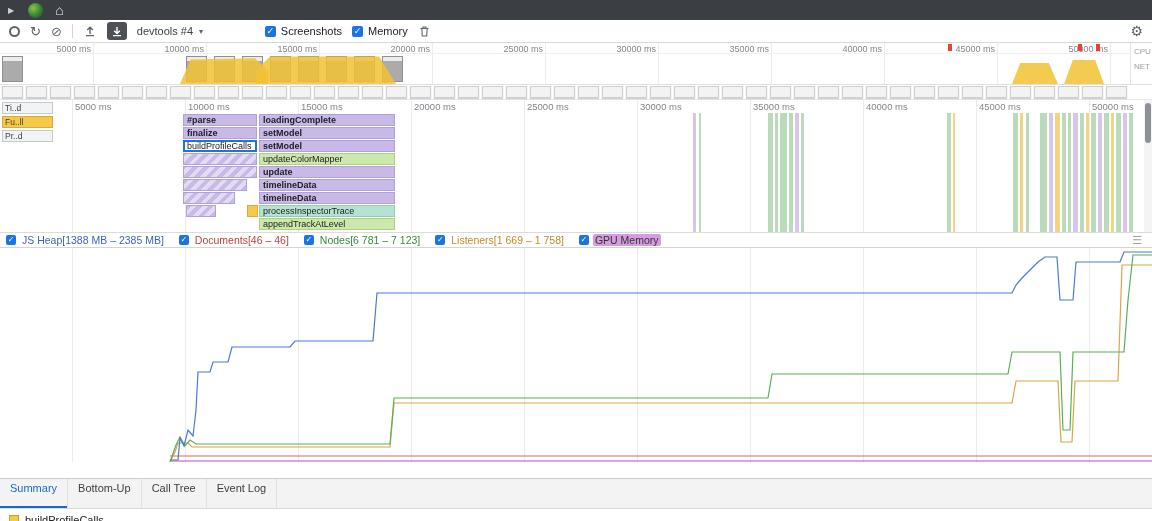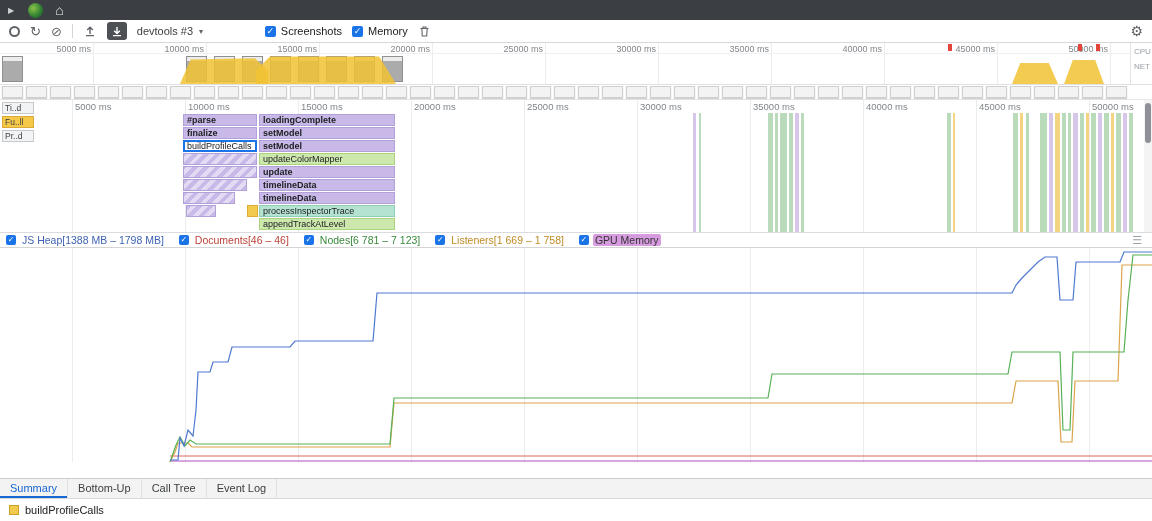--- a/index.html
+++ b/index.html
@@ -34,21 +34,21 @@
   .ov-hump{position:absolute;top:0;bottom:0;background:#f1c232;opacity:.85;}
   .ov-side{position:absolute;right:0;top:0;bottom:0;width:22px;border-left:1px solid #e4e4e4;font-size:8px;color:#9aa0a6;z-index:2;background:#fff;}
   .ov-side div{padding:4px 2px 2px 3px;}
 
   .filmstrip{height:15px;display:flex;gap:3px;padding:1px 0 0 2px;border-bottom:1px solid #e8e8e8;background:#fff;}
   .film-box{width:21px;height:12px;background:#f3f3f3;border:1px solid #cfcfcf;box-shadow:0 1px 1px rgba(0,0,0,.18);flex:none;}
 
   .flame{height:133px;position:relative;border-bottom:1px solid #dadce0;overflow:hidden;background:#fff;}
   .gridline{position:absolute;top:0;bottom:0;width:1px;background:#ececec;}
   .fl-tick-label{position:absolute;top:1px;font-size:9.5px;color:#80868b;z-index:3;}
-  .track-chip{position:absolute;left:2px;width:32px;height:12px;font-size:8.5px;line-height:10px;color:#3c4043;background:#f1f3f4;border:1px solid #c6c9cc;padding:0 2px;overflow:hidden;white-space:nowrap;z-index:4;}
+  .track-chip{position:absolute;left:2px;width:51px;height:12px;font-size:8.5px;line-height:10px;color:#3c4043;background:#f1f3f4;border:1px solid #c6c9cc;padding:0 2px;overflow:hidden;white-space:nowrap;z-index:4;}
   .track-chip.sel{background:#f5c848;border-color:#d9a93a;}
   .fe{position:absolute;height:12px;line-height:11px;font-size:9px;color:#202124;overflow:hidden;white-space:nowrap;padding-left:3px;border:1px solid transparent;z-index:2;}
   .fe-yellow{background:#f2ca4e;border-color:#dcae34;}
   .fe-root{padding-left:38px;}
   .fe-purple{background:#c9b9e8;border-color:#b2a0d8;font-weight:bold;}
   .fe-purple-striped{background:repeating-linear-gradient(-45deg,#c9b9e8 0 4px,#e3daf4 4px 8px);border-color:#b2a0d8;}
   .fe-green{background:#cde8ad;border-color:#abd37e;}
   .fe-teal{background:#b5e3d2;border-color:#8fcdb4;}
   .fe-selected{background:#fff;border:1px solid #1a73e8;box-shadow:inset 0 0 0 1px #1a73e8;}
   .stripe{position:absolute;top:13px;bottom:0;opacity:.7;z-index:1;}
@@ -60,21 +60,21 @@
   .leg-item{display:flex;align-items:center;gap:4px;}
   .leg-cb{width:10px;height:10px;background:#1a73e8;border-radius:2px;color:#fff;font-size:8px;line-height:10px;text-align:center;flex:none;}
   .leg-label{white-space:nowrap;padding:0 2px;border-radius:2px;}
   .menu-icon{margin-left:auto;color:#9aa0a6;font-size:11px;margin-right:4px;}
 
   .mem-chart{height:214px;position:relative;background:#fff;}
   .mem-chart svg{position:absolute;left:0;top:0;}
 
   .chart-gap{height:16px;background:#fff;}
 
-  .tabs{height:21px;background:#f3f3f3;border-top:1px solid #ccc;border-bottom:1px solid #d9d9d9;display:flex;align-items:stretch;}
+  .tabs{height:31px;background:#f3f3f3;border-top:1px solid #ccc;border-bottom:1px solid #d9d9d9;display:flex;align-items:stretch;}
   .tab{padding:0 10px;line-height:18px;font-size:11px;color:#3c4043;border-right:1px solid #e0e0e0;}
   .tab.active{color:#1967d2;box-shadow:inset 0 -2px 0 #1967d2;}
 
   .summary-bar{height:22px;display:flex;align-items:center;gap:6px;padding:0 9px;background:#fff;}
   .swatch{width:10px;height:10px;background:#f2ca4e;border:1px solid #c9a227;flex:none;}
   .abs-full{position:absolute;left:0;top:0;right:0;bottom:0;}
 </style>
 </head>
 <body>
 
@@ -93,21 +93,21 @@
     <svg width="14" height="14" viewBox="0 0 14 14">
         <path d="M7 10V3.4M4.2 6 7 3.2 9.8 6M3 11.6h8" stroke="#5f6368" stroke-width="1.4" fill="none"></path>
       </svg>
   </span>
   <span class="dl-active">
     <svg width="14" height="14" viewBox="0 0 14 14">
         <path d="M7 3v6.4M4.2 6.8 7 9.6 9.8 6.8M3 11.6h8" stroke="#ffffff" stroke-width="1.4" fill="none"></path>
       </svg>
   </span>
   <span class="hist">
-    <span>devtools #3</span>
+    <span>devtools #4</span>
     <span class="caret">▾</span>
   </span>
   <label class="cb-item">
     <span class="cb">✓</span>
     <span>Screenshots</span>
   </label>
   <label class="cb-item">
     <span class="cb">✓</span>
     <span>Memory</span>
   </label>
@@ -297,21 +297,21 @@
     </div>
   <div class="flame-scrollbar">
     <div class="flame-thumb"></div>
   </div>
 </div>
 
 <div class="mem-legend">
   <div class="leg-items">
       <div class="leg-item">
         <div class="leg-cb">✓</div>
-        <div class="leg-label" style="color: rgb(62, 99, 180);">JS Heap[1388 MB – 1798 MB]</div>
+        <div class="leg-label" style="color: rgb(62, 99, 180);">JS Heap[1388 MB – 2385 MB]</div>
       </div>
       <div class="leg-item">
         <div class="leg-cb">✓</div>
         <div class="leg-label" style="color: rgb(187, 66, 56);">Documents[46 – 46]</div>
       </div>
       <div class="leg-item">
         <div class="leg-cb">✓</div>
         <div class="leg-label" style="color: rgb(57, 138, 60);">Nodes[6 781 – 7 123]</div>
       </div>
       <div class="leg-item">

